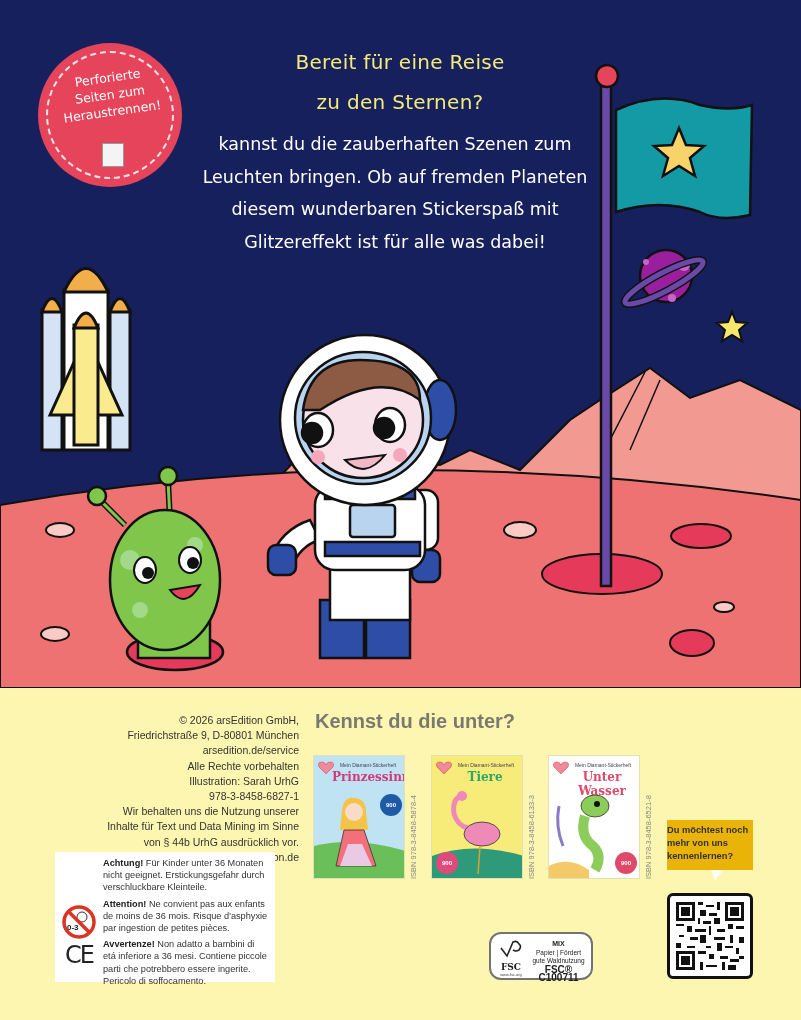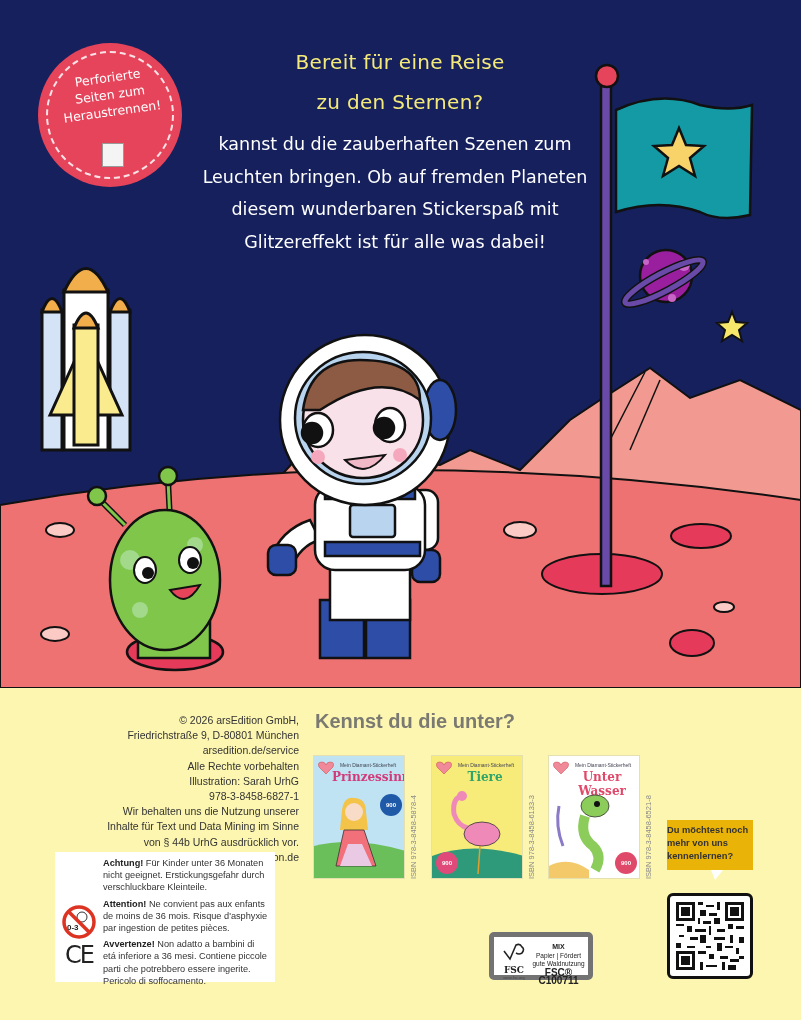--- a/index.html
+++ b/index.html
@@ -29,21 +29,21 @@
 
   .more-title { position: absolute; left: 315px; top: 710px; font-size: 20px; font-weight: bold; color: #7a7a72; }
 
   .book { position: absolute; top: 755px; width: 92px; height: 124px; border: 1px solid #e5e0b0; overflow: hidden; }
   .book-series { position: absolute; top: 6px; left: 20px; right: 2px; font-size: 5px; color: #445; text-align: center; }
   .book-title { position: absolute; top: 14px; left: 18px; right: 2px; font-family: "DejaVu Serif", serif; font-size: 12px; text-align: center; font-weight: bold; }
   .book-heart { position: absolute; top: 5px; left: 4px; width: 16px; height: 14px; }
   .book-900 { position: absolute; width: 22px; height: 22px; border-radius: 50%; color: #fff; font-size: 6px; text-align: center; line-height: 22px; font-weight: bold; }
   .isbn { position: absolute; top: 755px; width: 10px; height: 124px; font-size: 7.5px; color: #888; writing-mode: vertical-rl; transform: rotate(180deg); text-align: left; white-space: nowrap; }
 
-  .fsc { position: absolute; left: 489px; top: 932px; width: 104px; height: 48px; background: #fff; border: 5px solid #737373; border-radius: 5px; }
+  .fsc { position: absolute; left: 489px; top: 932px; width: 104px; height: 48px; background: #fff; border: 2px solid #737373; border-radius: 12px; }
   .fsc-logo { position: absolute; left: 6px; top: 4px; width: 28px; text-align: center; }
   .fsc-mark { font-family: "DejaVu Serif", serif; font-size: 9px; font-weight: bold; color: #222; }
   .fsc-url { font-size: 4px; color: #444; }
   .fsc-text { position: absolute; left: 38px; right: 3px; top: 6px; text-align: center; font-size: 6.5px; line-height: 8.5px; color: #222; }
   .fsc-text .mix { font-weight: bold; font-size: 7px; }
   .fsc-text .code { font-weight: bold; font-size: 10px; }
 
   .bubble { position: absolute; left: 667px; top: 820px; width: 86px; height: 50px; background: #eab308; text-align: left; font-size: 9.3px; line-height: 13px; font-weight: bold; color: #333; padding-top: 4px; }
   .bubble::after { content: ""; position: absolute; left: 44px; bottom: -10px; border-left: 4px solid transparent; border-right: 8px solid transparent; border-top: 10px solid #fff; }
   .qr { position: absolute; left: 667px; top: 893px; width: 86px; height: 86px; background: #fff; border: 3px solid #111; border-radius: 6px; padding: 6px; }

